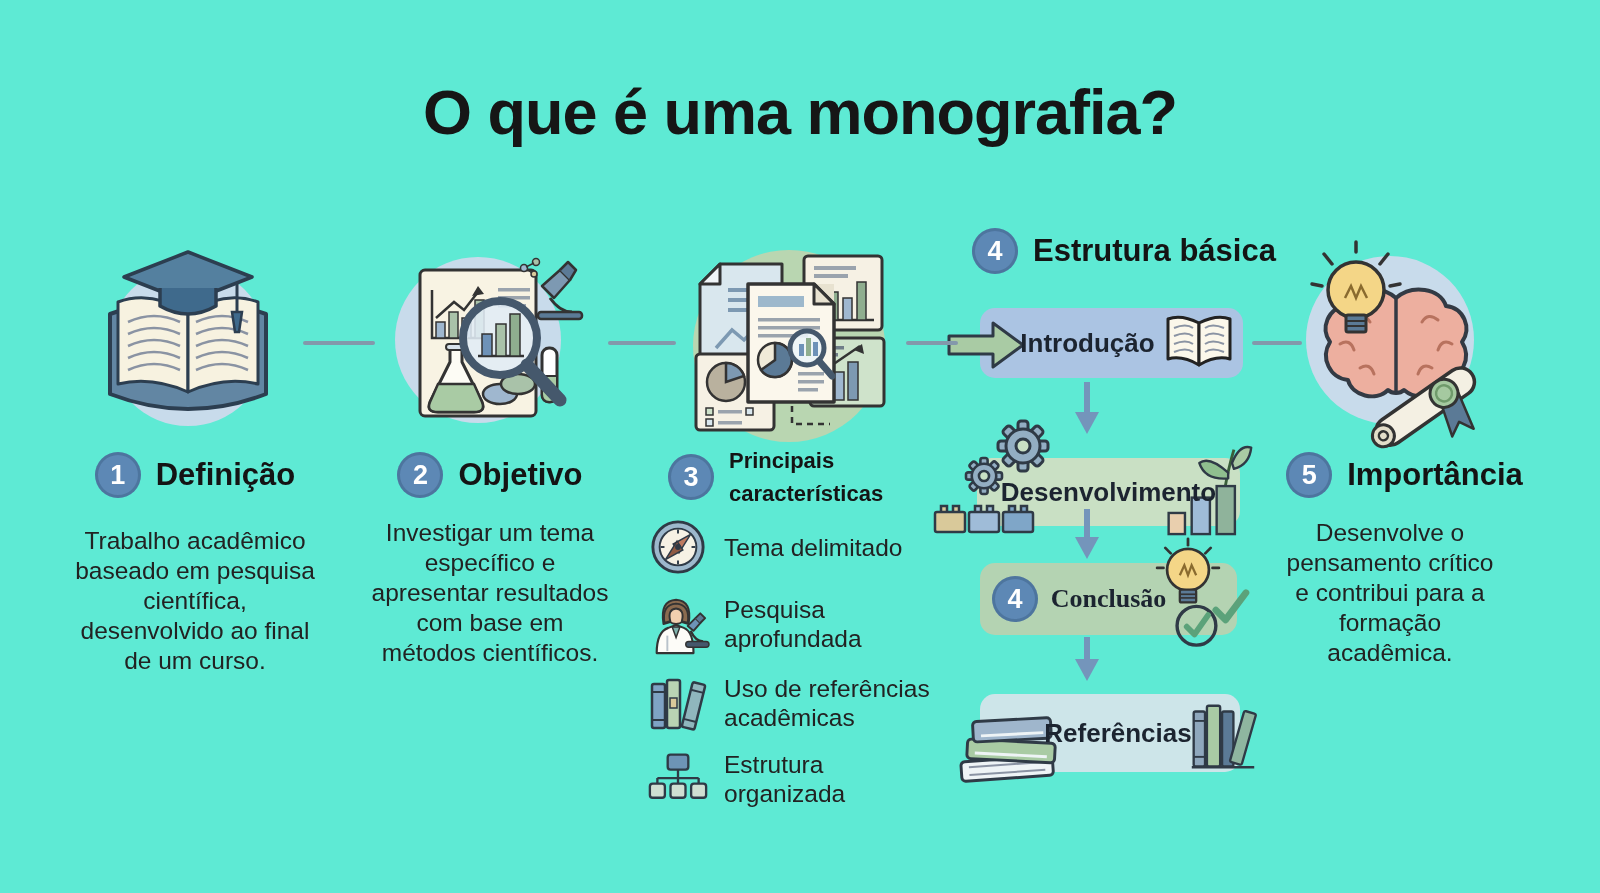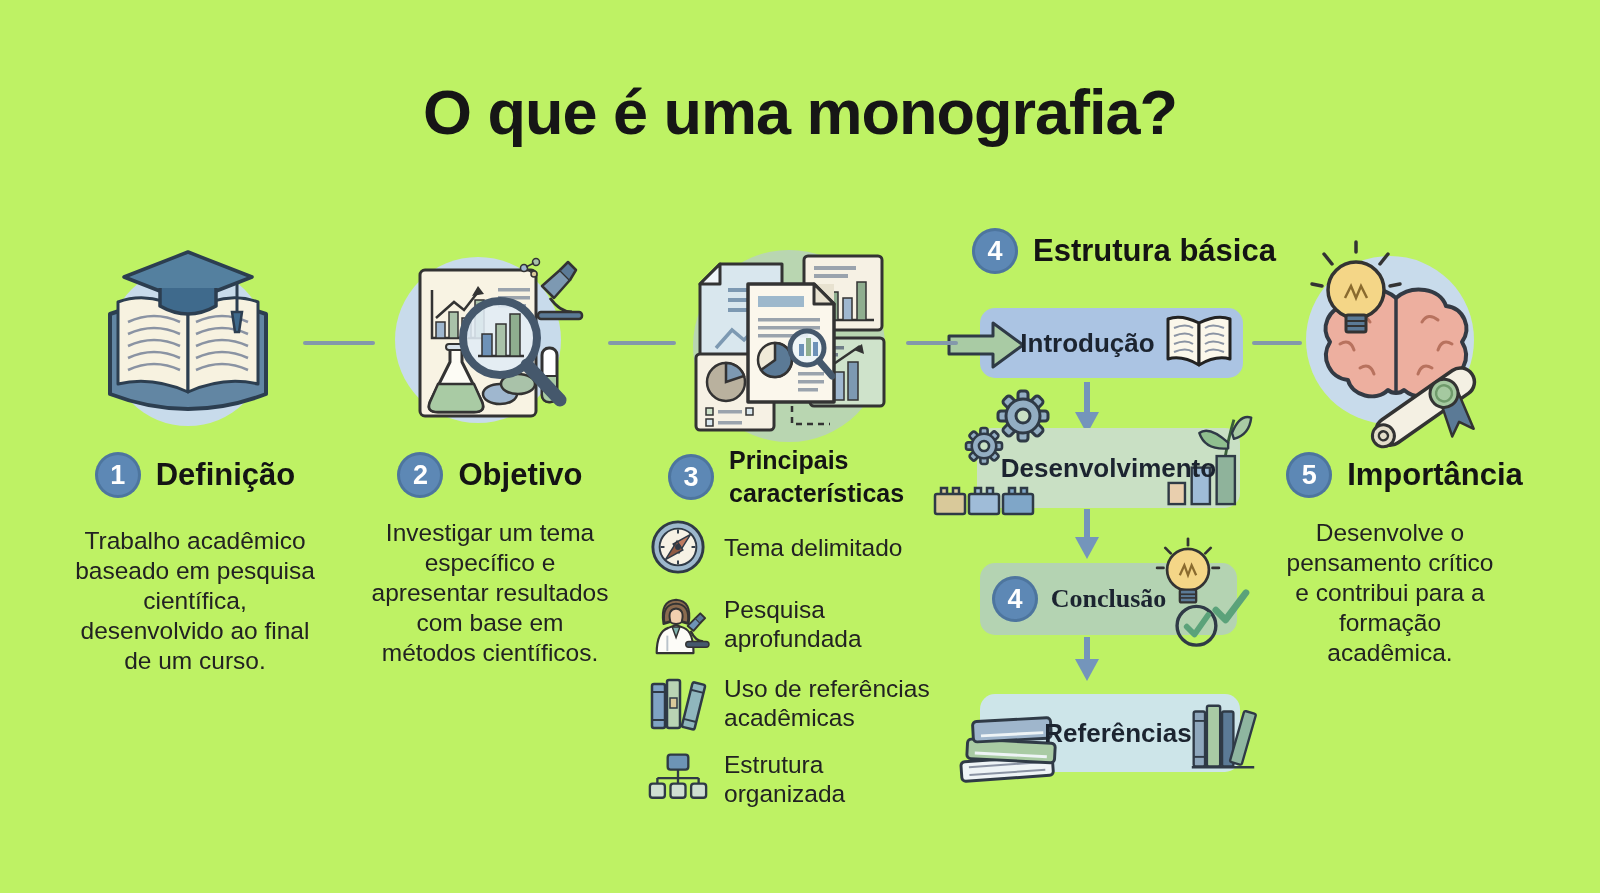--- a/index.html
+++ b/index.html
@@ -1,24 +1,24 @@
 <!DOCTYPE html>
 <html><head>
 <meta charset="utf-8">
 <style>
   html,body{margin:0;padding:0;}
   body{font-family:"Liberation Sans", sans-serif;}
-  .stage{position:relative;width:1600px;height:893px;background:#bef264;overflow:hidden;}
+  .stage{position:relative;width:1600px;height:893px;background:#5eead4;overflow:hidden;}
   .title{position:absolute;left:0;top:76px;width:100%;text-align:center;font-size:63px;font-weight:700;letter-spacing:-1px;color:#161616;}
   .abs{position:absolute;}
   .badge{width:46px;height:46px;border-radius:50%;background:#5d88b5;box-shadow:inset 0 0 0 3px rgba(30,60,90,.25);color:#fff;font-size:27px;font-weight:700;display:flex;align-items:center;justify-content:center;flex:0 0 auto;}
   .hrow{display:flex;align-items:center;justify-content:center;gap:15px;}
   .hrow .htxt{font-size:31px;font-weight:700;color:#141414;white-space:nowrap;text-align:center;}
   .hrow.left{justify-content:flex-start;}
-  .htxt2{font-size:25px;font-weight:700;color:#141414;line-height:33px;white-space:pre-line;}
+  .htxt2{font-size:22px;font-weight:700;color:#141414;line-height:33px;white-space:pre-line;}
   .body-text{font-size:24.5px;line-height:30px;color:#222;text-align:center;}
   .lines{white-space:pre-line;}
   .items{display:flex;flex-direction:column;gap:16px;}
   .item{display:flex;align-items:center;gap:16px;}
   .item .iic{width:60px;display:flex;justify-content:center;flex:0 0 auto;}
   .item .ilabel{font-size:24.5px;line-height:29px;color:#222;}
   .fbox{position:absolute;border-radius:15px;}
   .flabel{position:absolute;top:0;bottom:0;display:flex;align-items:center;justify-content:center;font-size:26px;font-weight:700;color:#1c2430;white-space:nowrap;}
   .conn{position:absolute;height:4px;background:#8398ab;border-radius:2px;}
   .ic{line-height:0;}
@@ -287,21 +287,21 @@
     </div>
   </div>
 
   <div class="abs ic" style="left:1074px;top:382px;">
     <svg width="26" height="52" viewBox="0 0 26 52">
         <rect x="10" y="0" width="6" height="32" fill="#7495bb"></rect>
         <polygon points="1,30 25,30 13,52" fill="#7495bb"></polygon>
       </svg>
   </div>
 
-  <div class="fbox" style="left:977px;top:428px;width:263px;height:80px;background:#c9e0c4;">
+  <div class="fbox" style="left:977px;top:458px;width:263px;height:68px;background:#c9e0c4;">
     <div class="abs ic" style="left:-14px;top:-44px;">
       <svg width="94" height="90" viewBox="0 0 94 90">
         <g transform="translate(60,32)" stroke="#2f3a46" stroke-width="3" fill="#93aec3">
           <rect x="-5" y="-25" width="10" height="50" rx="3"></rect>
           <rect x="-5" y="-25" width="10" height="50" rx="3" transform="rotate(45)"></rect>
           <rect x="-5" y="-25" width="10" height="50" rx="3" transform="rotate(90)"></rect>
           <rect x="-5" y="-25" width="10" height="50" rx="3" transform="rotate(135)"></rect>
           <circle r="17"></circle>
             <circle r="7" fill="#c9e0c4"></circle>
         </g>

